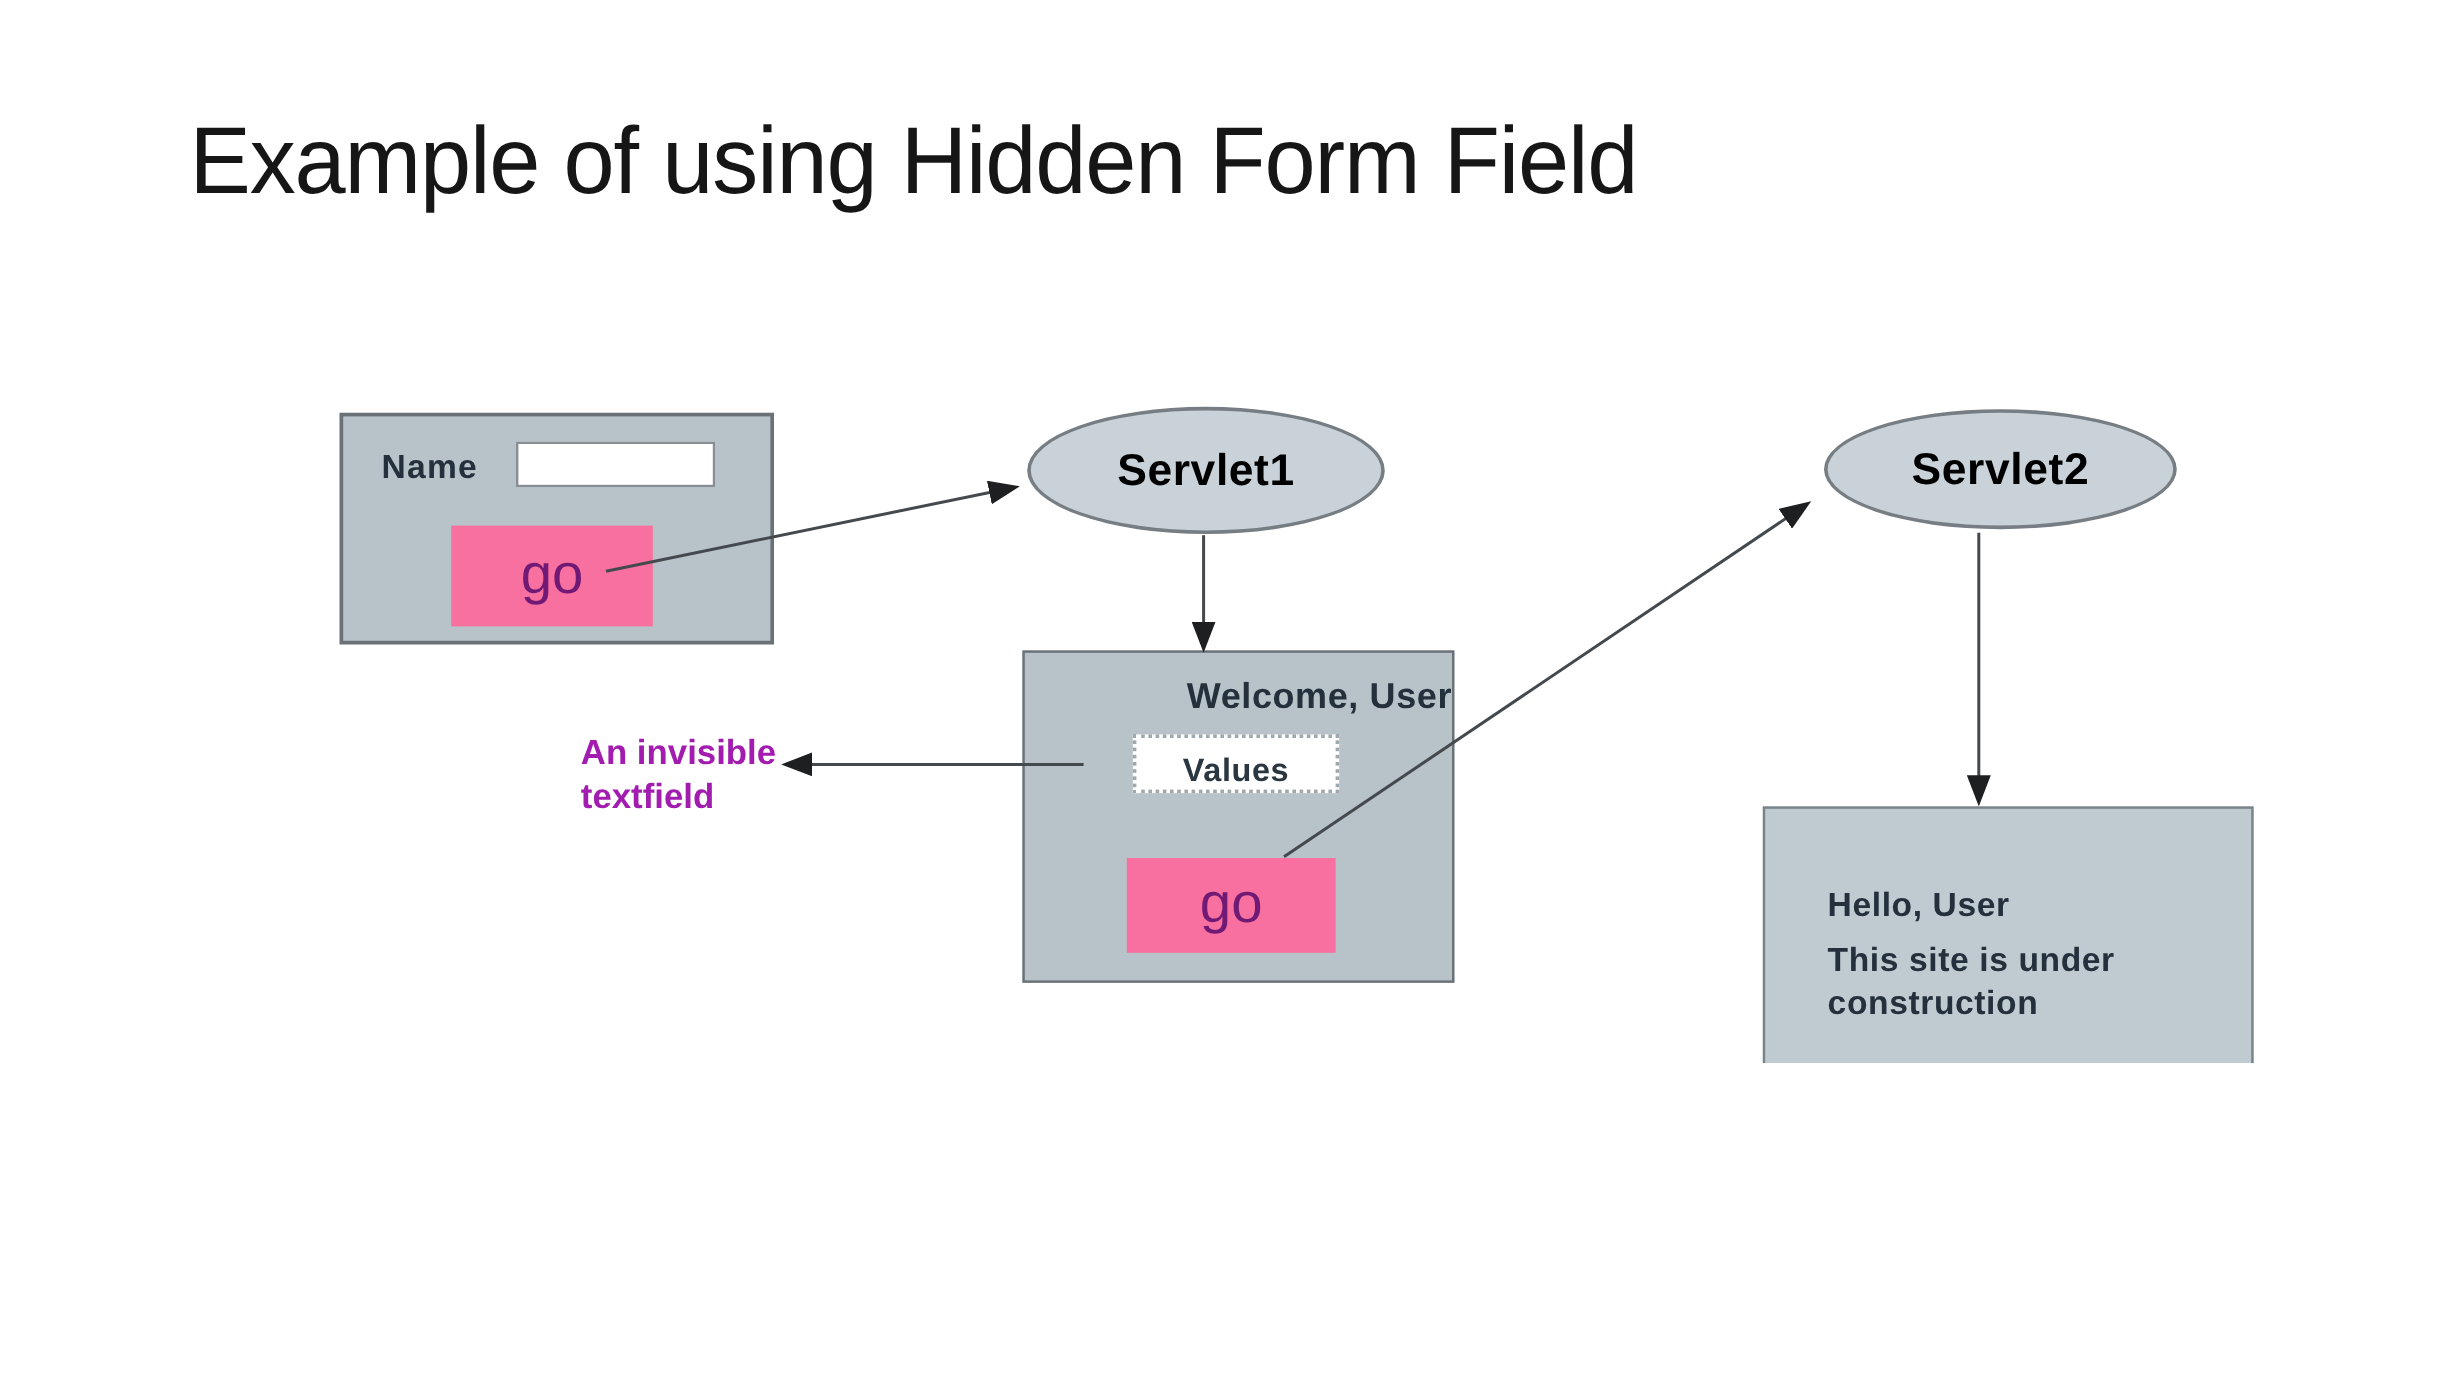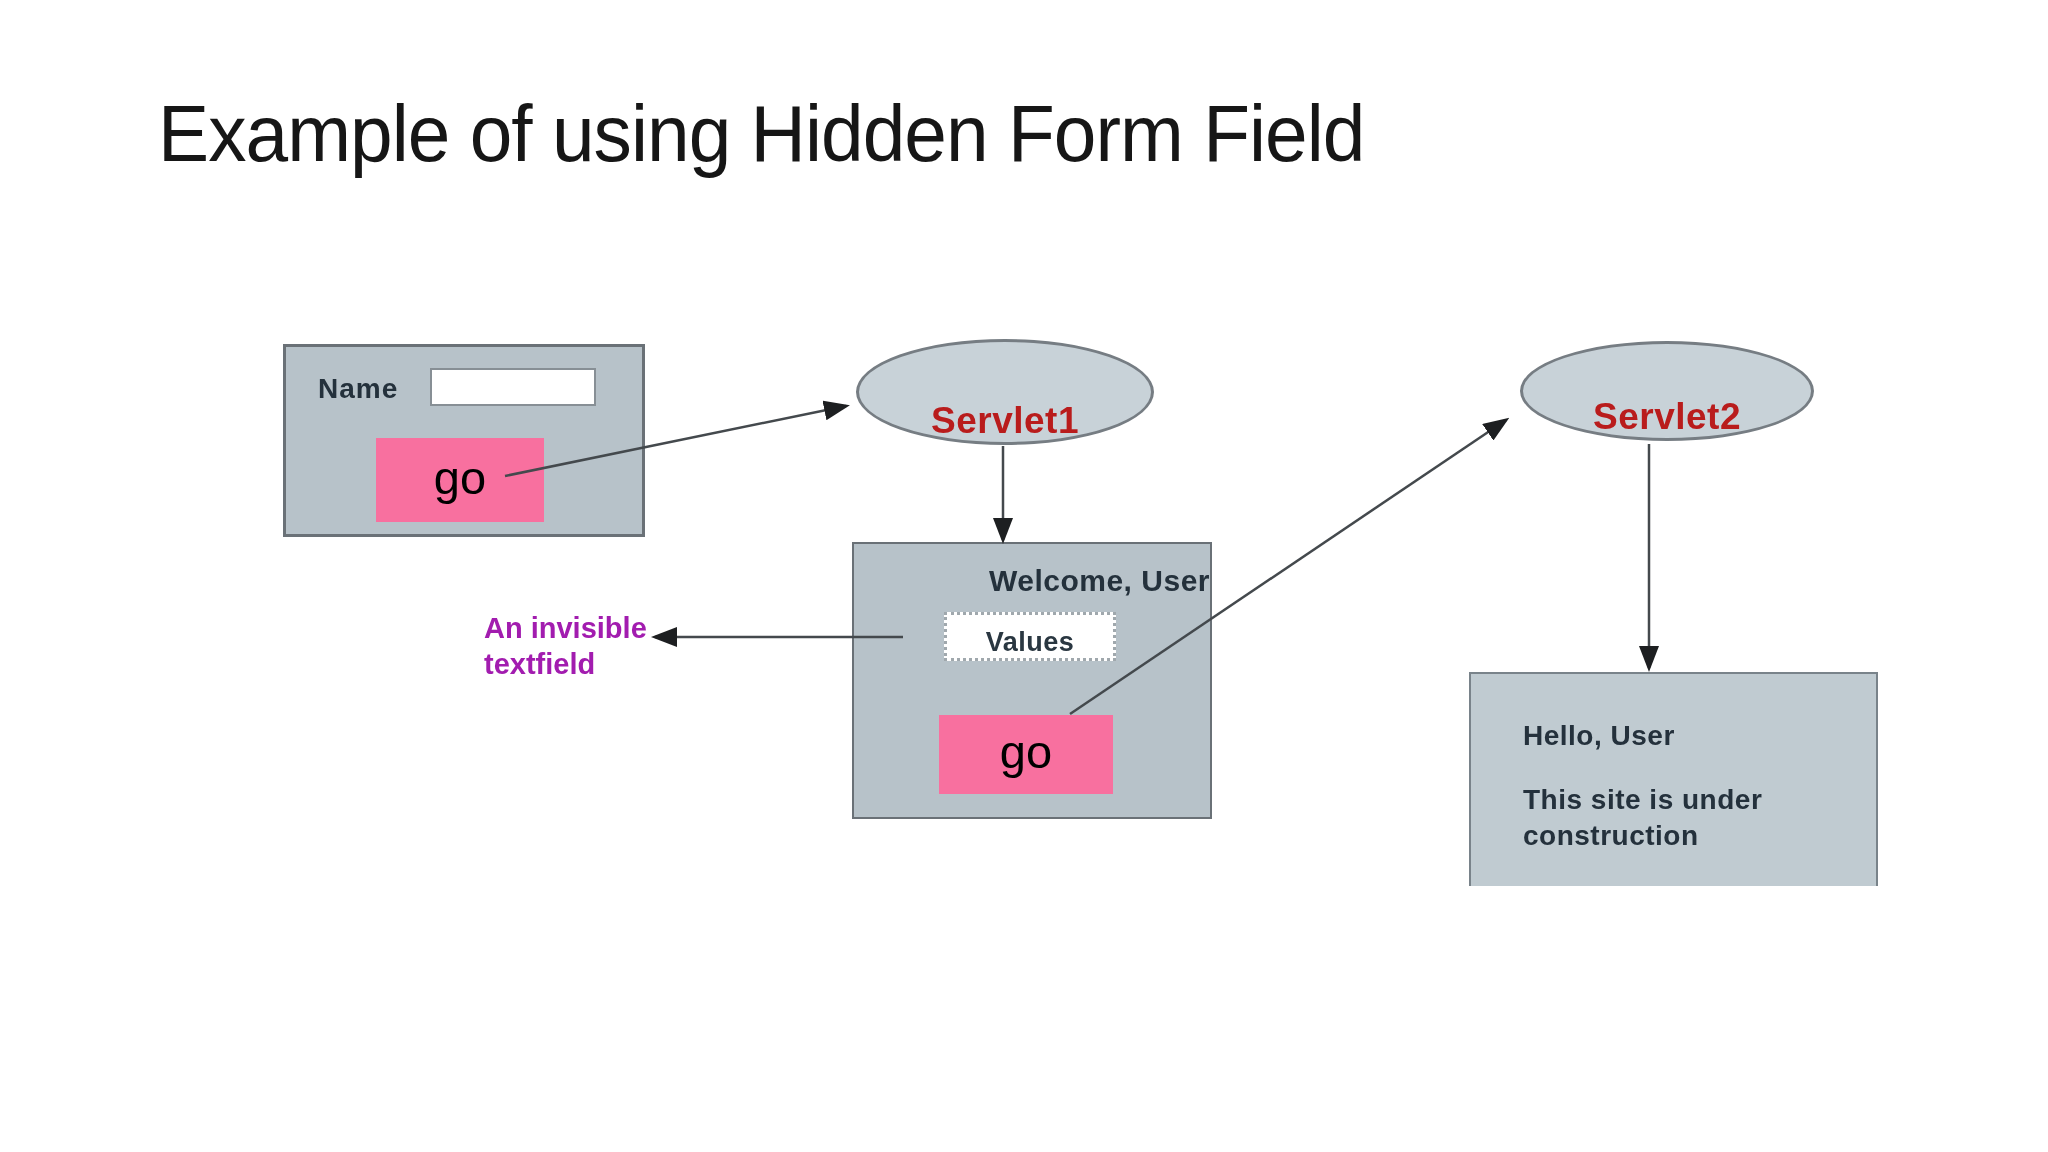--- a/index.html
+++ b/index.html
@@ -29,46 +29,46 @@
     position:absolute;left:32px;top:26px;font-size:28px;font-weight:700;
     color:var(--ink);letter-spacing:1px;
   }
   .name-input{
     position:absolute;left:144px;top:21px;width:166px;height:38px;
     background:#ffffff;border:2px solid #878f95;font-size:24px;padding:0 8px;
     font-family:inherit;color:var(--ink);
   }
   .go-btn{
     position:absolute;display:flex;align-items:center;justify-content:center;
-    background:var(--accent-pink);color:#000000;font-size:47px;font-weight:500;
+    background:var(--accent-pink);color:#701a75;font-size:47px;font-weight:500;
     border:none;cursor:pointer;font-family:inherit;line-height:1;padding-bottom:6px;
   }
   .go1{left:90px;top:91px;width:168px;height:84px;}
   .ellipse{
     position:absolute;border-radius:50%;background:var(--ellipse-fill);
-    border:3px solid #767d83;display:flex;align-items:flex-end;justify-content:center;
-    font-size:37px;font-weight:600;color:#b91c1c;z-index:1;letter-spacing:.5px;
+    border:3px solid #767d83;display:flex;align-items:center;justify-content:center;
+    font-size:37px;font-weight:600;color:#000000;z-index:1;letter-spacing:.5px;
   }
   .servlet1{left:856px;top:339px;width:298px;height:106px;}
   .servlet2{left:1520px;top:341px;width:294px;height:100px;}
   .welcome{left:812px;top:542px;width:360px;height:277px;border-width:2.5px;}
   .welcome-heading{
     position:absolute;left:0;top:20px;width:100%;text-align:right;
     font-size:30px;font-weight:700;color:var(--ink);letter-spacing:.5px;
   }
   .values-field{
     position:absolute;left:90px;top:68px;width:172px;height:49px;
     background:#ffffff;border:3px dotted #a0a8ad;
     display:flex;align-items:flex-end;justify-content:center;
     font-size:27px;font-weight:700;color:#2a3741;letter-spacing:.5px;
   }
   .go2{left:85px;top:171px;width:174px;height:79px;}
   .hello{left:1429px;top:672px;width:409px;height:245px;background:var(--panel-fill-light);border-width:2px;border-color:#79838a;}
   .hello-heading{
-    position:absolute;left:52px;top:46px;font-size:28px;font-weight:700;
+    position:absolute;left:52px;top:64px;font-size:28px;font-weight:700;
     color:var(--ink);letter-spacing:.5px;text-align:center;
   }
   .hello-body{
     position:absolute;left:52px;top:108px;width:260px;font-size:28px;font-weight:700;
     color:var(--ink);line-height:1.3;letter-spacing:.5px;
   }
   .annotation{
     position:absolute;left:484px;top:610px;width:210px;z-index:1;
     font-size:29px;font-weight:700;color:#a21caf;line-height:1.25;
   }

